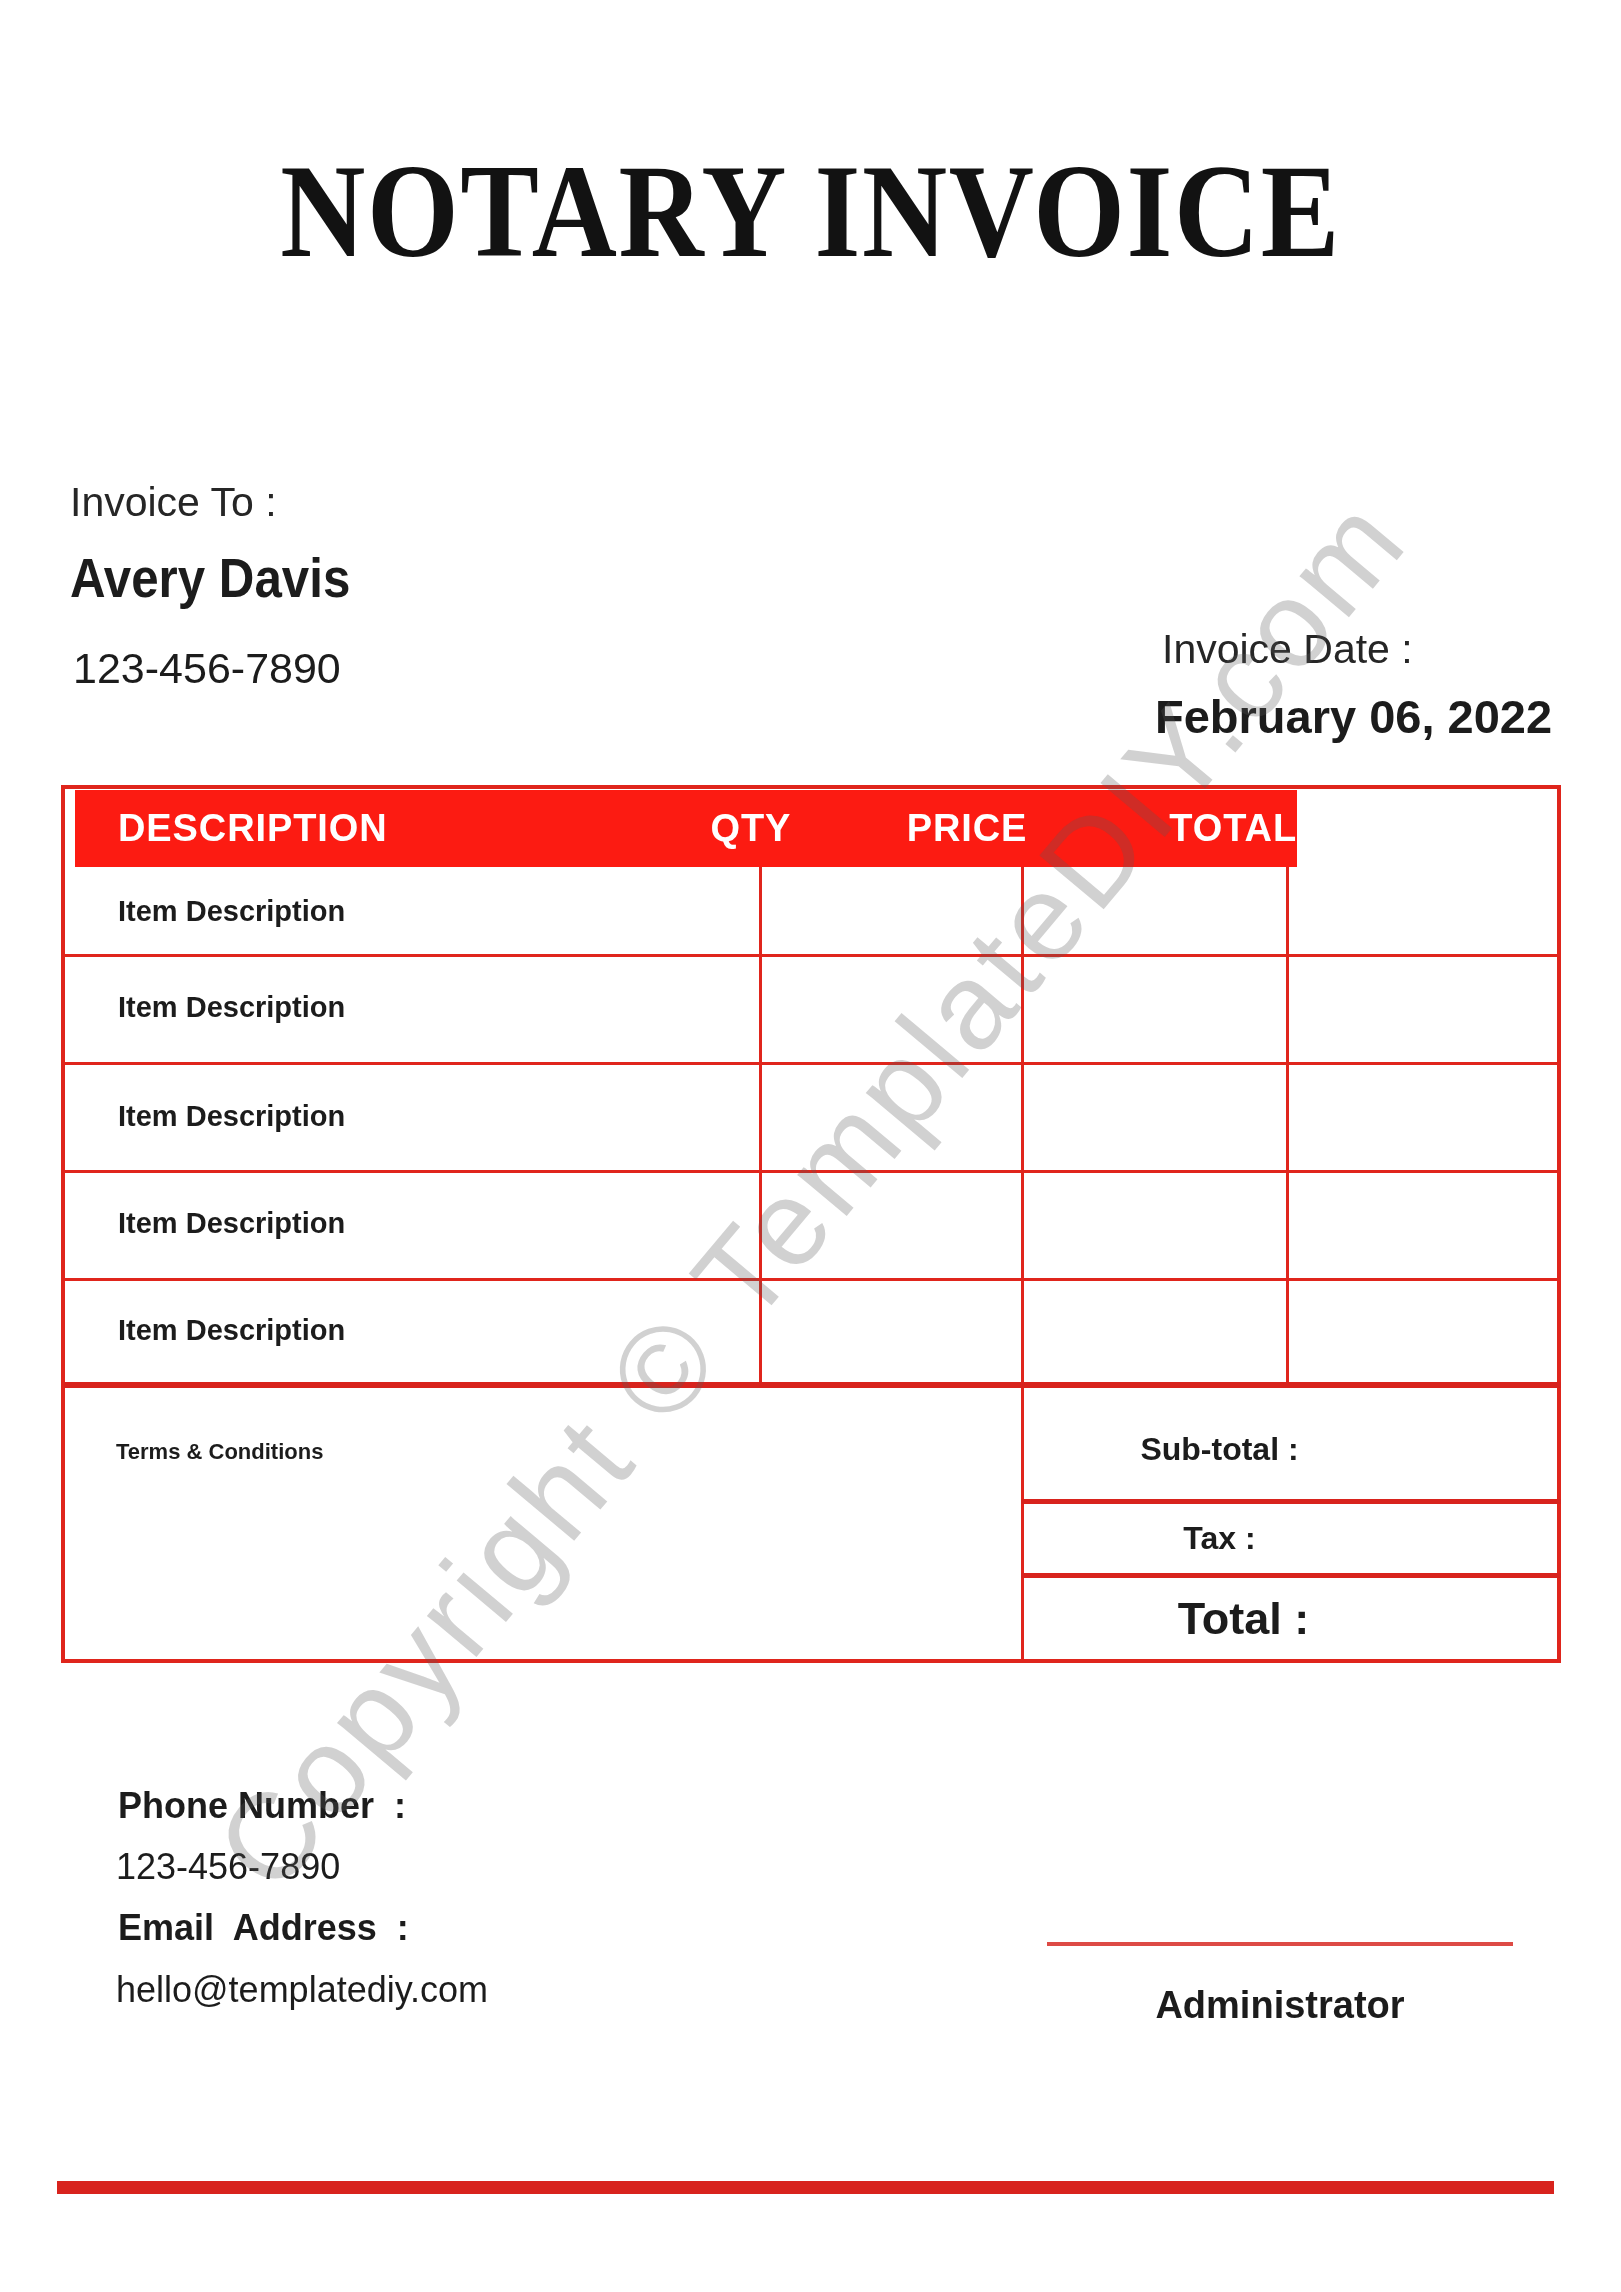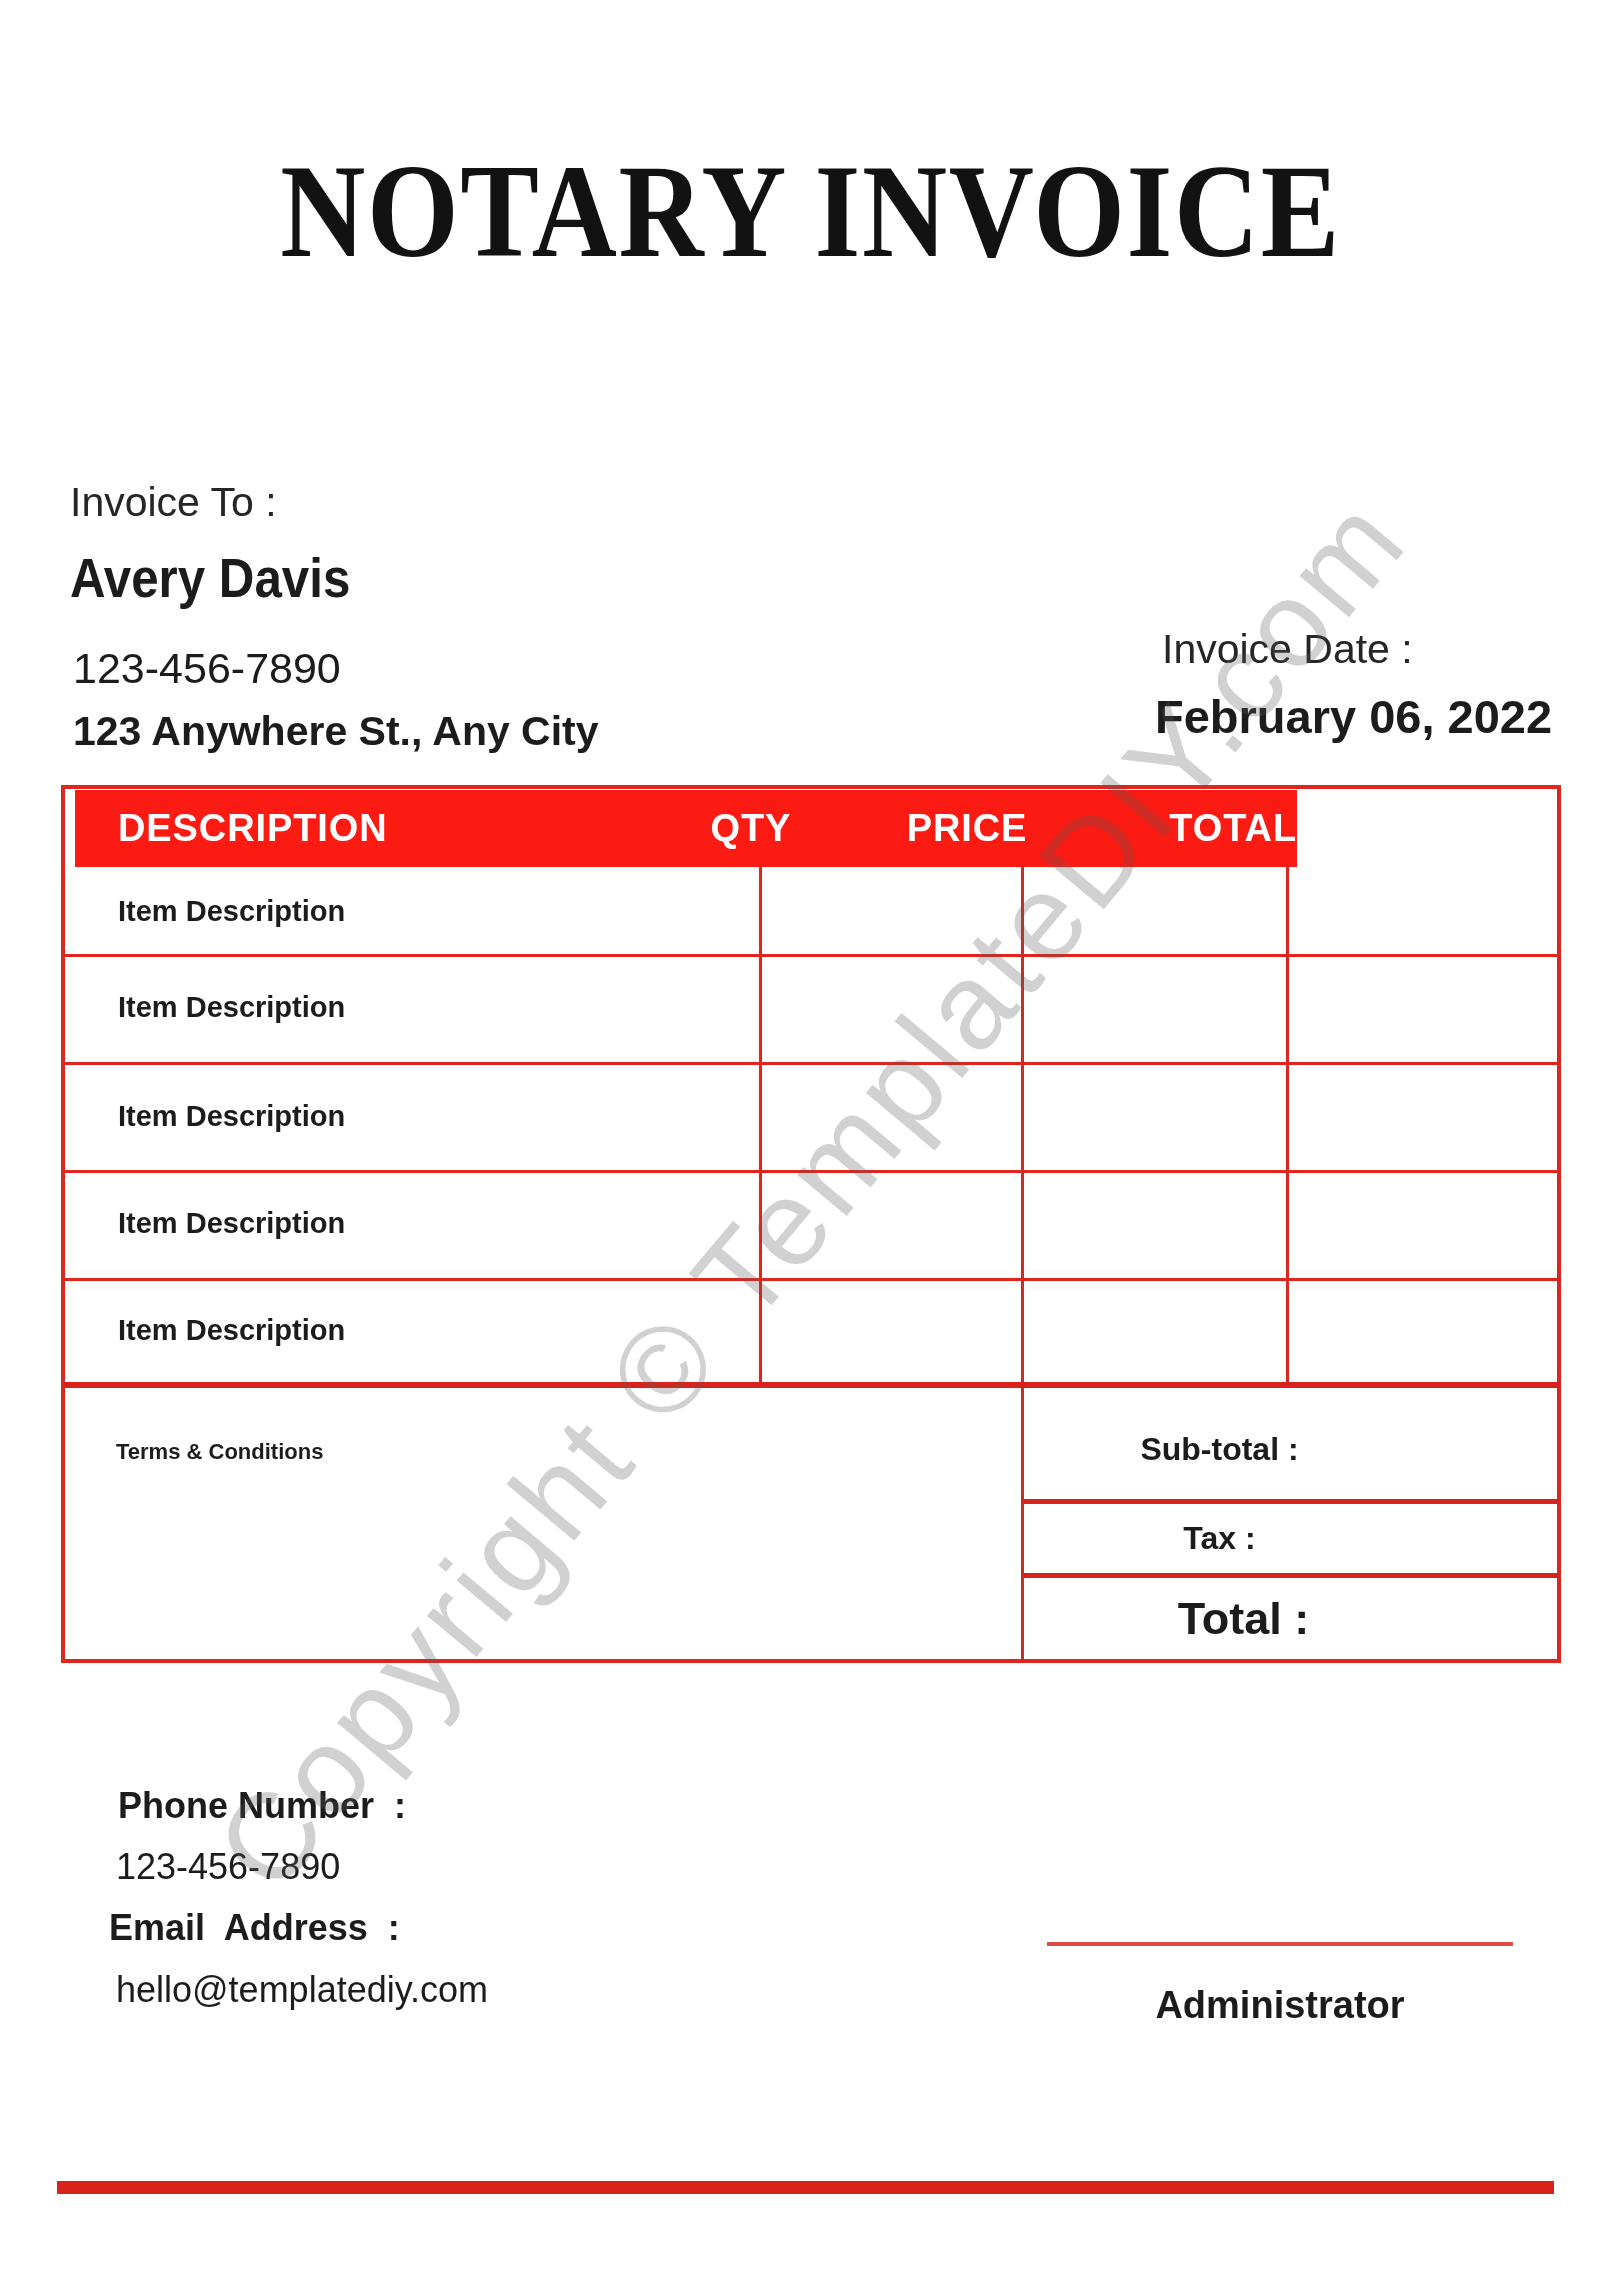--- a/index.html
+++ b/index.html
@@ -55,21 +55,21 @@
   .item-desc{left:118px;font-size:29px;font-weight:600;z-index:20;}
   .r1{top:853px;} .r2{top:949px;} .r3{top:1058px;} .r4{top:1165px;} .r5{top:1272px;}
   .terms{left:116px;top:1397px;font-size:22px;font-weight:600;z-index:20;}
   .tot-row{left:1021px;width:540px;display:flex;align-items:center;justify-content:center;box-sizing:border-box;padding-right:143px;z-index:20;}
   .tot-sub{top:1361px;height:93px;font-size:32px;font-weight:600;}
   .tot-tax{top:1463px;height:66px;font-size:32px;font-weight:600;}
   .tot-total{top:1537px;height:79px;font-size:45px;font-weight:600;padding-right:95px;align-items:center;}
   
   .c-phone-label{left:118px;top:1743px;font-size:36px;font-weight:700;white-space:pre;z-index:20;}
   .c-phone-value{left:116px;top:1804px;font-size:36px;font-weight:400;z-index:20;}
-  .c-email-label{left:109px;top:1865px;font-size:36px;font-weight:700;white-space:pre;z-index:20;}
+  .c-email-label{left:118px;top:1865px;font-size:36px;font-weight:700;white-space:pre;z-index:20;}
   .c-email-value{left:116px;top:1927px;font-size:36px;font-weight:400;z-index:20;}
   
   .sig-line{left:1047px;top:1900px;width:466px;height:3.6px;background:#dd4a45;z-index:20;}
   .sig-label{left:1047px;top:1942px;width:466px;text-align:center;font-size:38px;font-weight:600;z-index:20;}
   
   .bottom-bar{left:57px;top:2139px;width:1497px;height:13.4px;background:#d8231d;z-index:20;}
   
   .watermark{
     left:811px;top:1151px;
     transform:translate(-50%,-50%) rotate(-50deg);
@@ -87,21 +87,20 @@
 
 <div class="page">
 
   <div class="abs title-wrap">
     <span class="title">NOTARY INVOICE</span>
   </div>
 
   <div class="abs inv-to-label">Invoice To :</div>
   <div class="abs inv-to-name">Avery Davis</div>
   <div class="abs inv-to-phone">123-456-7890</div>
-  <div class="abs inv-to-addr">123 Anywhere St., Any City</div>
 
   <div class="abs inv-date-label">Invoice Date :</div>
   <div class="abs inv-date-value">February 06, 2022</div>
 
   <div class="abs tbl-border"></div>
 
   <div class="abs thead">
     <div class="th th-desc">DESCRIPTION</div>
     <div class="th th-qty">QTY</div>
     <div class="th th-price">PRICE</div>

